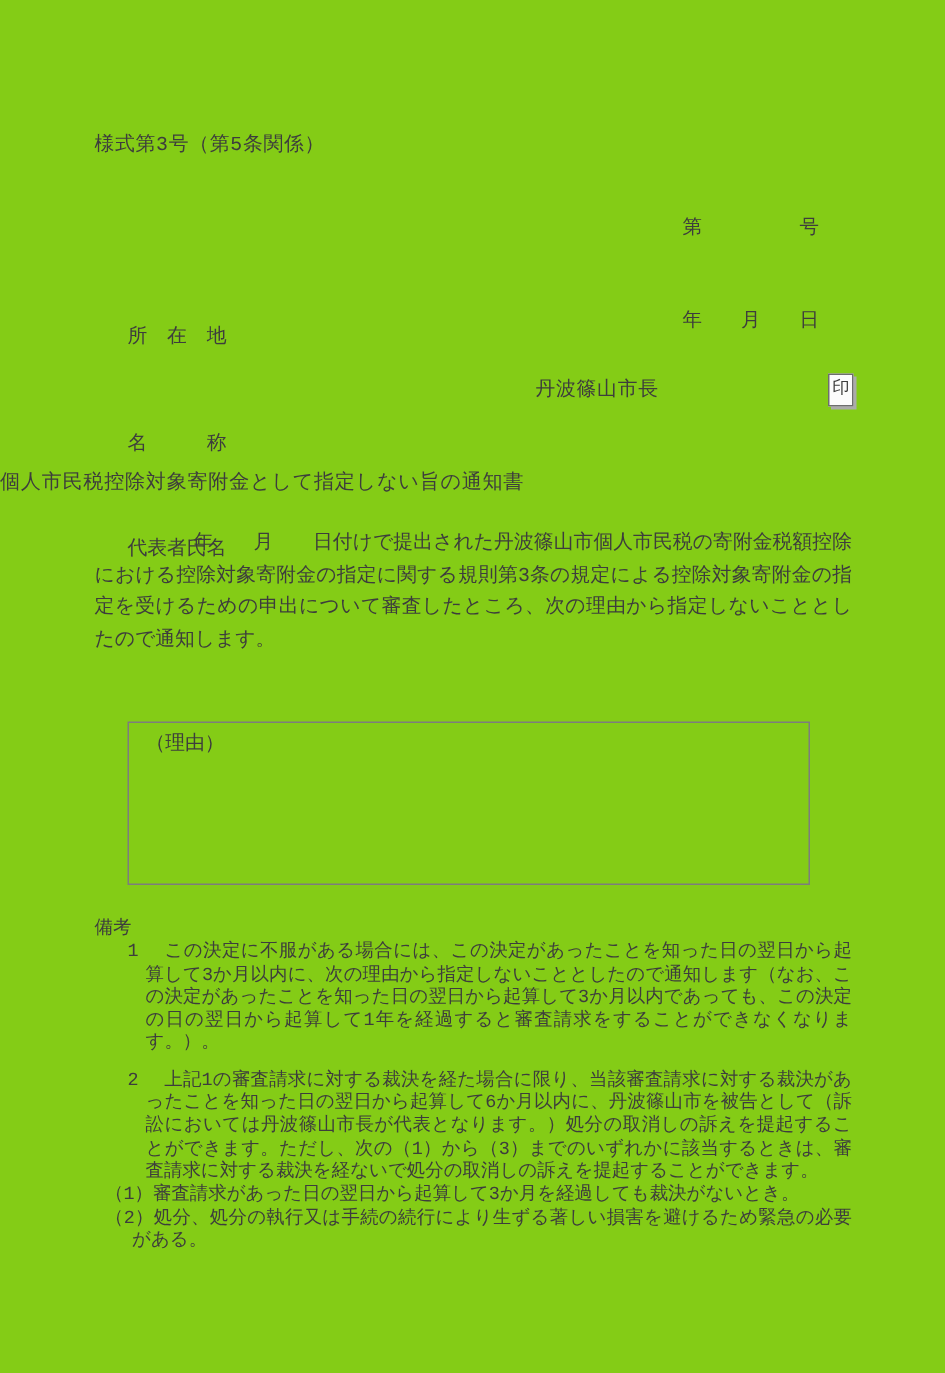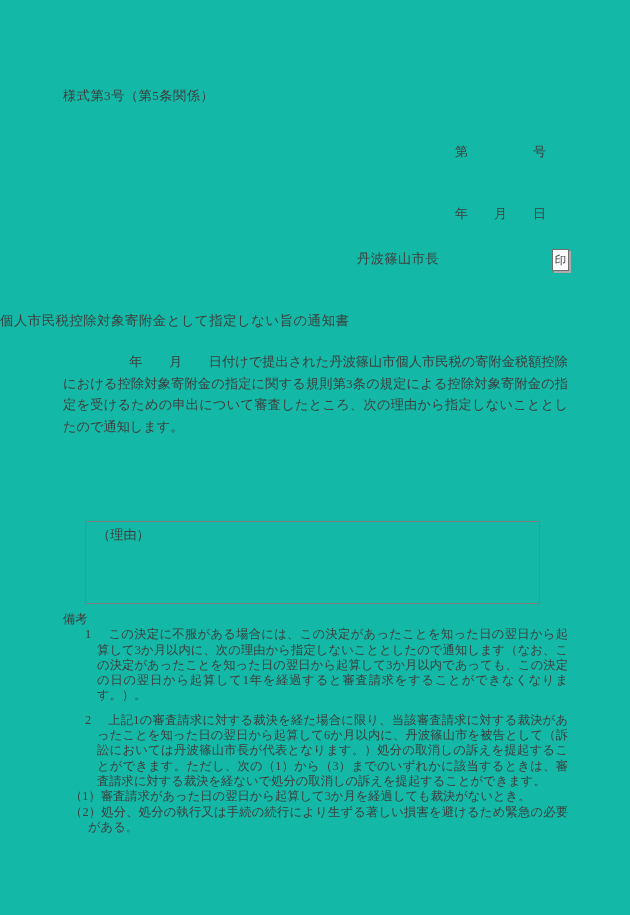--- a/index.html
+++ b/index.html
@@ -1,21 +1,21 @@
 <!DOCTYPE html>
 <html lang="ja"><head>
 <meta charset="utf-8">
 <style>
   html, body { margin: 0; padding: 0; }
   .page {
     position: relative;
     width: 630px;
     height: 915px;
-    background: #14b8a6;
-    font-family: Liberation Serif, serif;
+    background: #84cc16;
+    font-family: Liberation Mono, monospace;
     color: #3d3d3d;
     overflow: hidden;
   }
 
   .form-label {
     position: absolute;
     left: 63px;
     top: 87px;
     font-size: 13.2px;
     letter-spacing: 0.5px;
@@ -90,25 +90,24 @@
     font-size: 13.2px;
     line-height: 21.7px;
     text-align: justify;
   }
 
   .reason-box {
     position: absolute;
     left: 85px;
     top: 481px;
     width: 455px;
-    height: 83px;
+    height: 109px;
     border: 1px solid #7d7d7d;
     box-sizing: border-box;
     font-size: 13.2px;
-    margin-top: 40px;
   }
   .reason-label {
     display: block;
     padding: 4px 0 0 11px;
   }
 
   .remarks {
     position: absolute;
     left: 63px;
     top: 612px;
@@ -135,20 +134,25 @@
 
 <div class="page">
 
   <div class="form-label">様式第3号（第5条関係）</div>
 
   <div class="doc-header">
     <div>第　　　　　号</div>
     <div>年　　月　　日</div>
   </div>
 
+  <div class="addressee">
+    <div>所　在　地</div>
+    <div>名　　　称</div>
+    <div>代表者氏名</div>
+  </div>
 
   <div class="issuer-row">
     <span class="mayor-name">丹波篠山市長</span>
     <span class="seal-box"><span>印</span></span>
   </div>
 
   <h1 class="doc-title">個人市民税控除対象寄附金として指定しない旨の通知書</h1>
 
   <p class="body-par">　　　　　年　　月　　日付けで提出された丹波篠山市個人市民税の寄附金税額控除における控除対象寄附金の指定に関する規則第3条の規定による控除対象寄附金の指定を受けるための申出について審査したところ、次の理由から指定しないこととしたので通知します。</p>
 

